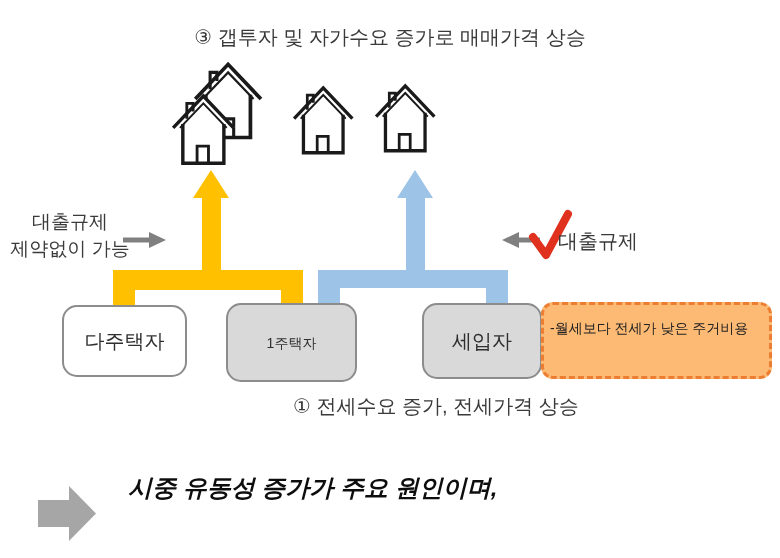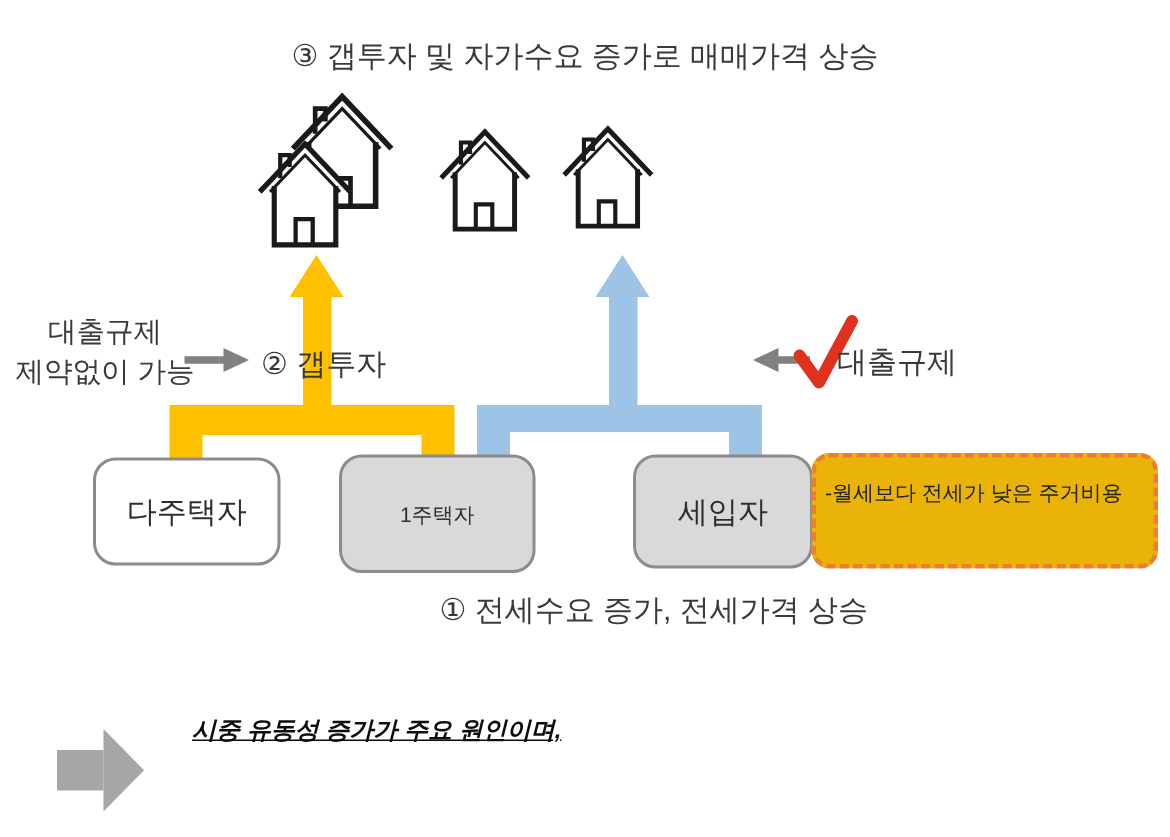--- a/index.html
+++ b/index.html
@@ -20,27 +20,27 @@
     border:2px solid #8c8c8c;border-radius:15px;
     display:flex;align-items:center;justify-content:center;
     font-size:20px;color:#2f2f2f;text-align:center;background:#fff;
   }
   .node-gray{background:#d9d9d9;}
   #box-multi{left:62px;top:305px;width:121px;height:68px;}
   #box-one{left:226px;top:303px;width:127px;height:75px;font-size:14px;line-height:26px;}
   #box-tenant{left:422px;top:303px;width:116px;height:72px;text-align:right;}
   #note-box{
     left:541px;top:302px;width:231px;height:77px;
-    border:3px dashed #ed7d31;border-radius:12px;background:#eab308;
+    border:3px dashed #ed7d31;border-radius:12px;background:#fdba74;
     box-sizing:border-box;padding:14px 4px 0 6px;
     font-size:14px;line-height:19px;color:#222;white-space:nowrap;
   }
   #label-jeonse{left:268px;top:393px;font-size:20px;margin-left:25px;}
-  #conclusion{left:128px;top:471px;font-size:16px;line-height:34px;
-    font-weight:bold;font-style:italic;color:#0d0d0d;white-space:nowrap;text-decoration:underline;}
+  #conclusion{left:128px;top:471px;font-size:24px;line-height:34px;
+    font-weight:bold;font-style:italic;color:#0d0d0d;white-space:nowrap;}
   svg{position:absolute;left:0;top:0;}
 </style>
 </head>
 <body>
 
 <div id="canvas">
 
   <svg width="780" height="558" viewBox="0 0 780 558">
     <defs>
       <g id="house" fill="none" stroke="#1a1a1a">
@@ -90,21 +90,20 @@
     </g>
   </svg>
 
   <div id="title-top" class="abs diagram-text ctr">③ 갭투자 및 자가수요 증가로 매매가격 상승</div>
 
   <div id="left-note" class="abs diagram-text">
     <div>대출규제</div>
     <div>제약없이 가능</div>
   </div>
 
-  <div id="label-gap" class="abs diagram-text">② 갭투자</div>
 
 
   <div id="label-loanreg" class="abs diagram-text">대출규제</div>
 
   <div id="box-multi" class="abs node-box">
     <span>다주택자</span>
   </div>
 
   <div id="box-one" class="abs node-box node-gray">
     <div>

